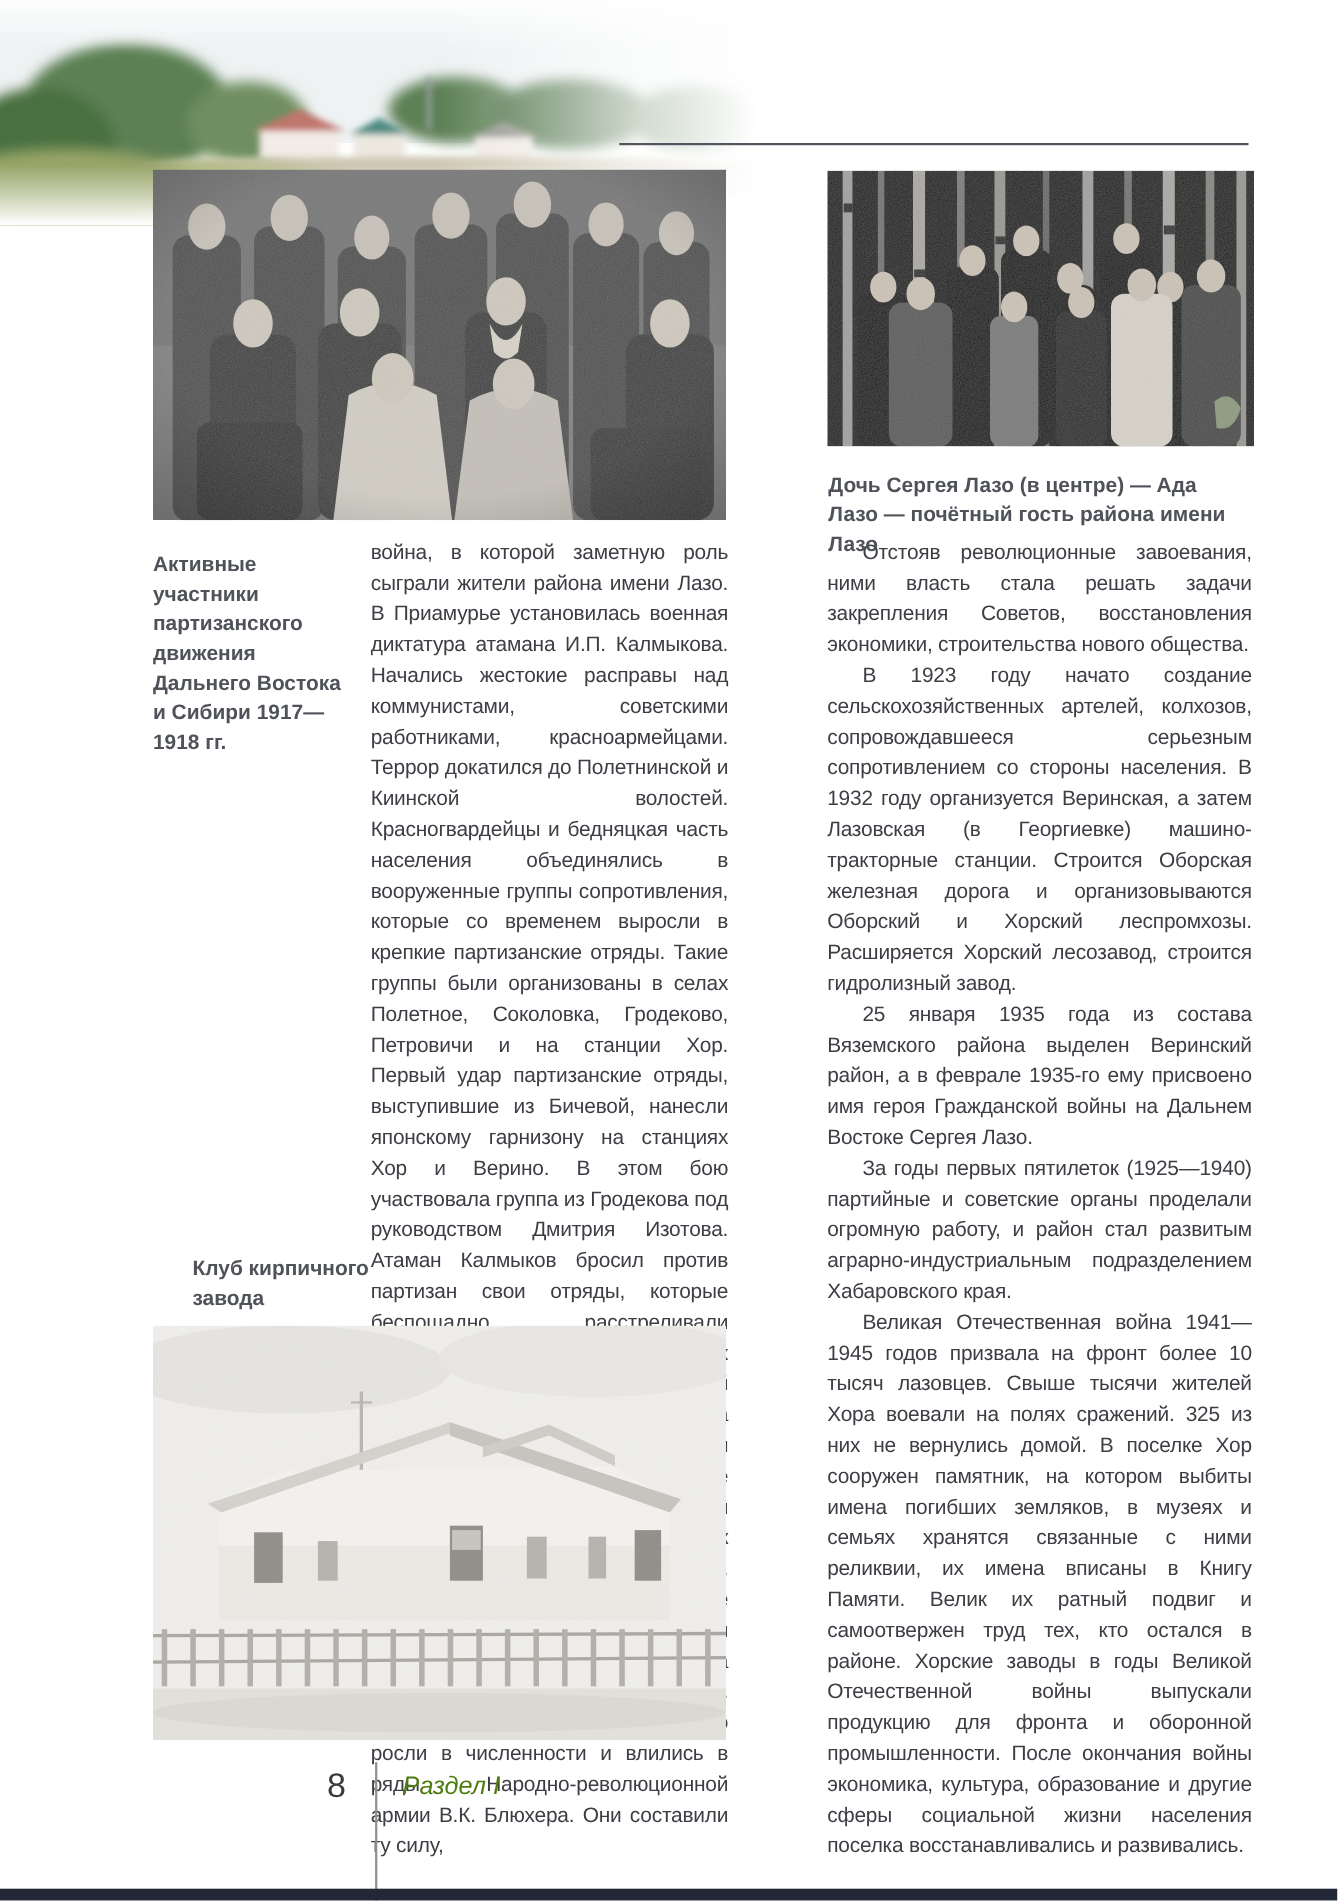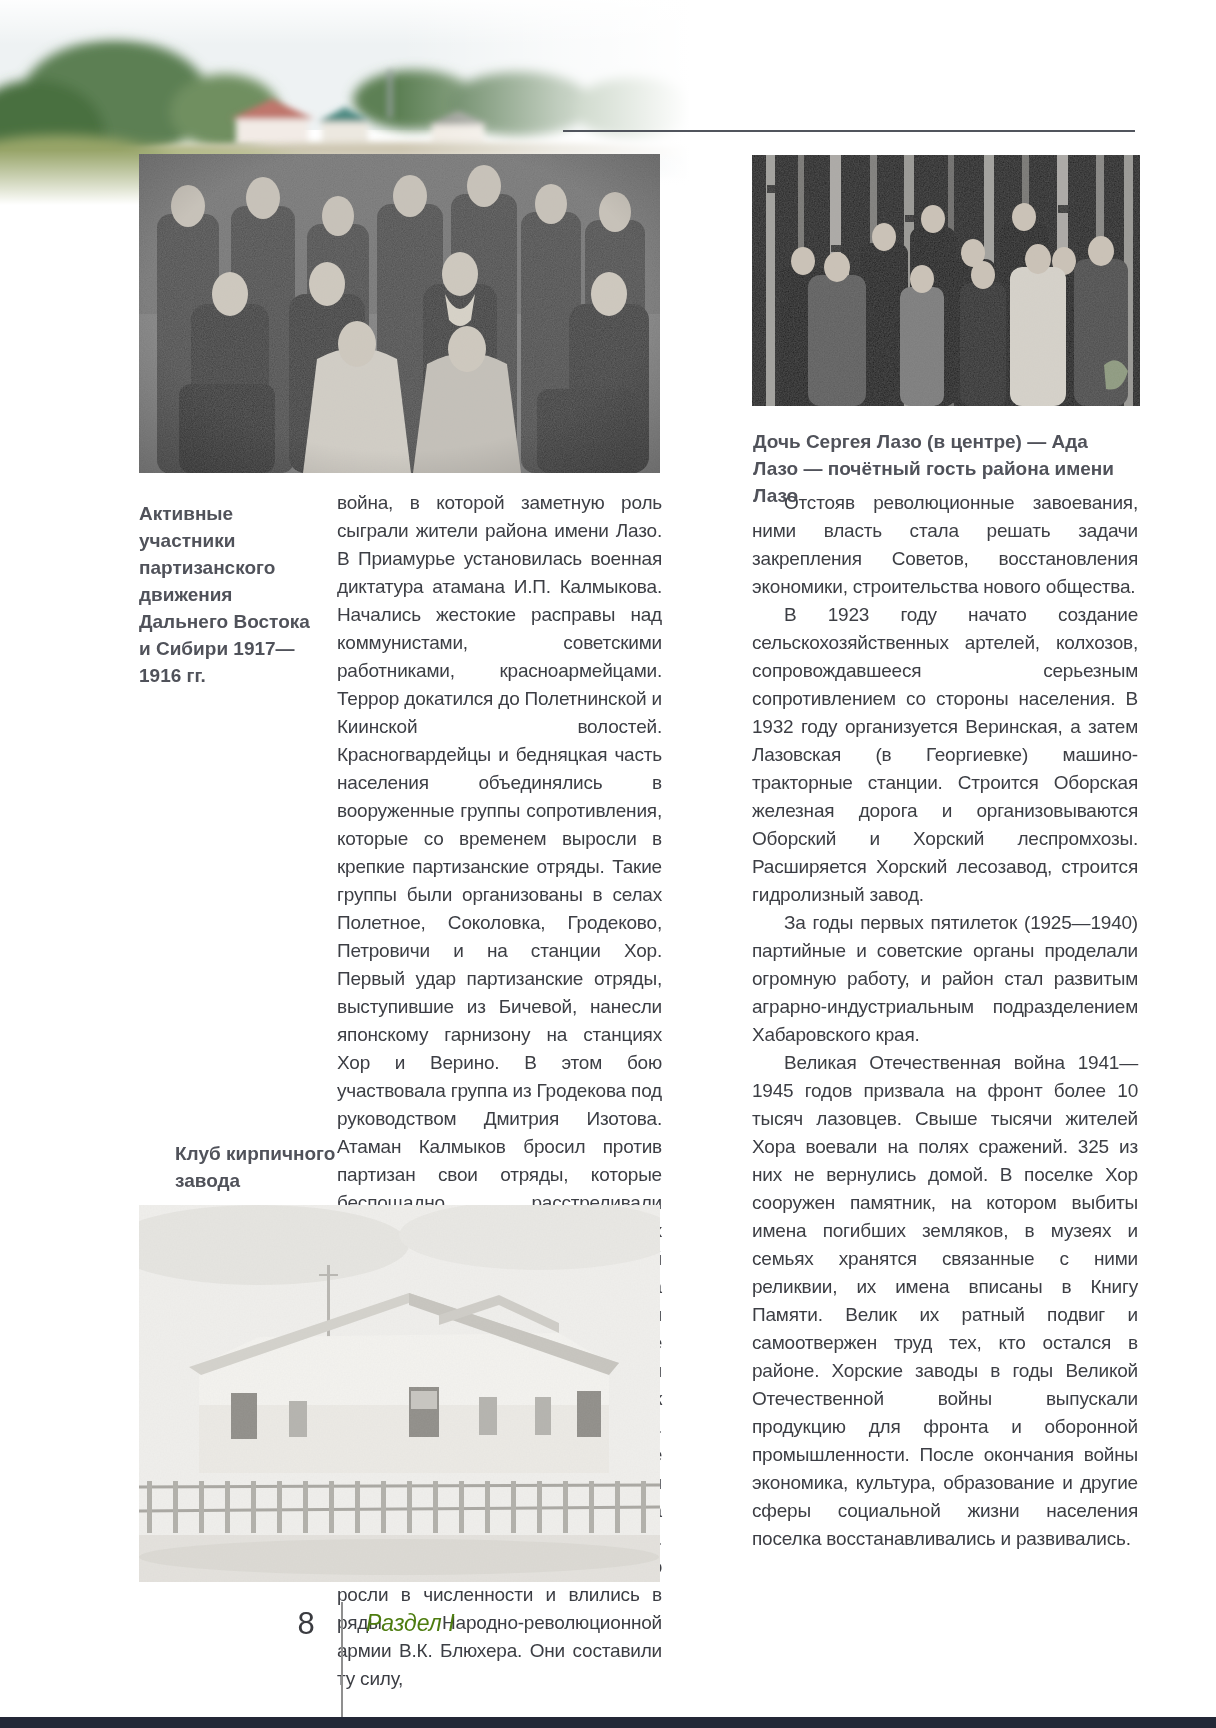--- a/index.html
+++ b/index.html
@@ -241,29 +241,30 @@
           <rect x="322" y="104" width="54" height="147" rx="12" fill="#4a4a4a"></rect>
           <ellipse cx="349" cy="96" rx="13" ry="15" fill="#cbc2b6"></ellipse>
           <path d="M352 210 q14 -12 24 6 q-6 22 -22 18 z" fill="#8d9a7e"></path>
         </g>
       </g>
     </svg>
   </div>
 
   <div class="caption" style="left:753px;top:428px;width:384px;">Дочь Сергея Лазо (в центре) — Ада Лазо — почётный гость района имени Лазо</div>
 
-  <div class="caption" style="left:139px;top:500px;width:186px;">Активные участники партизанского движения Дальнего Востока и Сибири 1917—1916 гг.</div>
+  <div class="caption" style="left:139px;top:500px;width:186px;">Активные участники партизанского движения Дальнего Востока и Сибири 1917—1918 гг.</div>
 
   <div class="bodycol" style="left:337px;top:489px;width:325px;">
     <p>война, в которой заметную роль сыграли жители района имени Лазо. В Приамурье установилась военная диктатура атамана И.П. Калмыкова. Начались жестокие расправы над коммунистами, советскими работниками, красноармейцами. Террор докатился до Полетнинской и Киинской волостей. Красногвардейцы и бедняцкая часть населения объединялись в вооруженные группы сопротивления, которые со временем выросли в крепкие партизанские отряды. Такие группы были организованы в селах Полетное, Соколовка, Гродеково, Петровичи и на станции Хор. Первый удар партизанские отряды, выступившие из Бичевой, нанесли японскому гарнизону на станциях Хор и Верино. В этом бою участвовала группа из Гродекова под руководством Дмитрия Изотова. Атаман Калмыков бросил против партизан свои отряды, которые беспощадно расстреливали захваченных партизан и помогающих им местных жителей. Адекватной была месть красноармейцев, когда на Хорском мосту были расстреляны и сброшены в реку арестованные белогвардейцы. Хорский мост и поселок переходили то к «белым»одним, то к «красным». Повстанческое движение объединилось под командованием рабочего Хабаровского завода «Арсенал» Бойко-Павлова. Партизанские дружины быстро росли в численности и влились в ряды Народно-революционной армии В.К. Блюхера. Они составили ту силу,</p>
   </div>
 
   <div class="bodycol" style="left:752px;top:489px;width:386px;">
     <p class="indent">Отстояв революционные завоевания, ними власть стала решать задачи закрепления Советов, восстановления экономики, строительства нового общества.</p>
     <p class="indent">В 1923 году начато создание сельскохозяйственных артелей, колхозов, сопровождавшееся серьезным сопротивлением со стороны населения. В 1932 году организуется Веринская, а затем Лазовская (в Георгиевке) машино-тракторные станции. Строится Оборская железная дорога и организовываются Оборский и Хорский леспромхозы. Расширяется Хорский лесозавод, строится гидролизный завод.</p>
+    <p class="indent">25 января 1935 года из состава Вяземского района выделен Веринский район, а в феврале 1935-го ему присвоено имя героя Гражданской войны на Дальнем Востоке Сергея Лазо.</p>
     <p class="indent">За годы первых пятилеток (1925—1940) партийные и советские органы проделали огромную работу, и район стал развитым аграрно-индустриальным подразделением Хабаровского края.</p>
     <p class="indent">Великая Отечественная война 1941—1945 годов призвала на фронт более 10 тысяч лазовцев. Свыше тысячи жителей Хора воевали на полях сражений. 325 из них не вернулись домой. В поселке Хор сооружен памятник, на котором выбиты имена погибших земляков, в музеях и семьях хранятся связанные с ними реликвии, их имена вписаны в Книгу Памяти. Велик их ратный подвиг и самоотвержен труд тех, кто остался в районе. Хорские заводы в годы Великой Отечественной войны выпускали продукцию для фронта и оборонной промышленности. После окончания войны экономика, культура, образование и другие сферы социальной жизни населения поселка восстанавливались и развивались.</p>
 
   </div>
 
   <div class="caption" style="left:139px;top:1140px;width:186px;margin-left:36px;">Клуб кирпичного завода</div>
 
   <div class="photo" style="left:139px;top:1205px;width:521px;height:377px;">
     <svg viewBox="0 0 521 377" preserveAspectRatio="none" aria-hidden="true">
       <defs>

